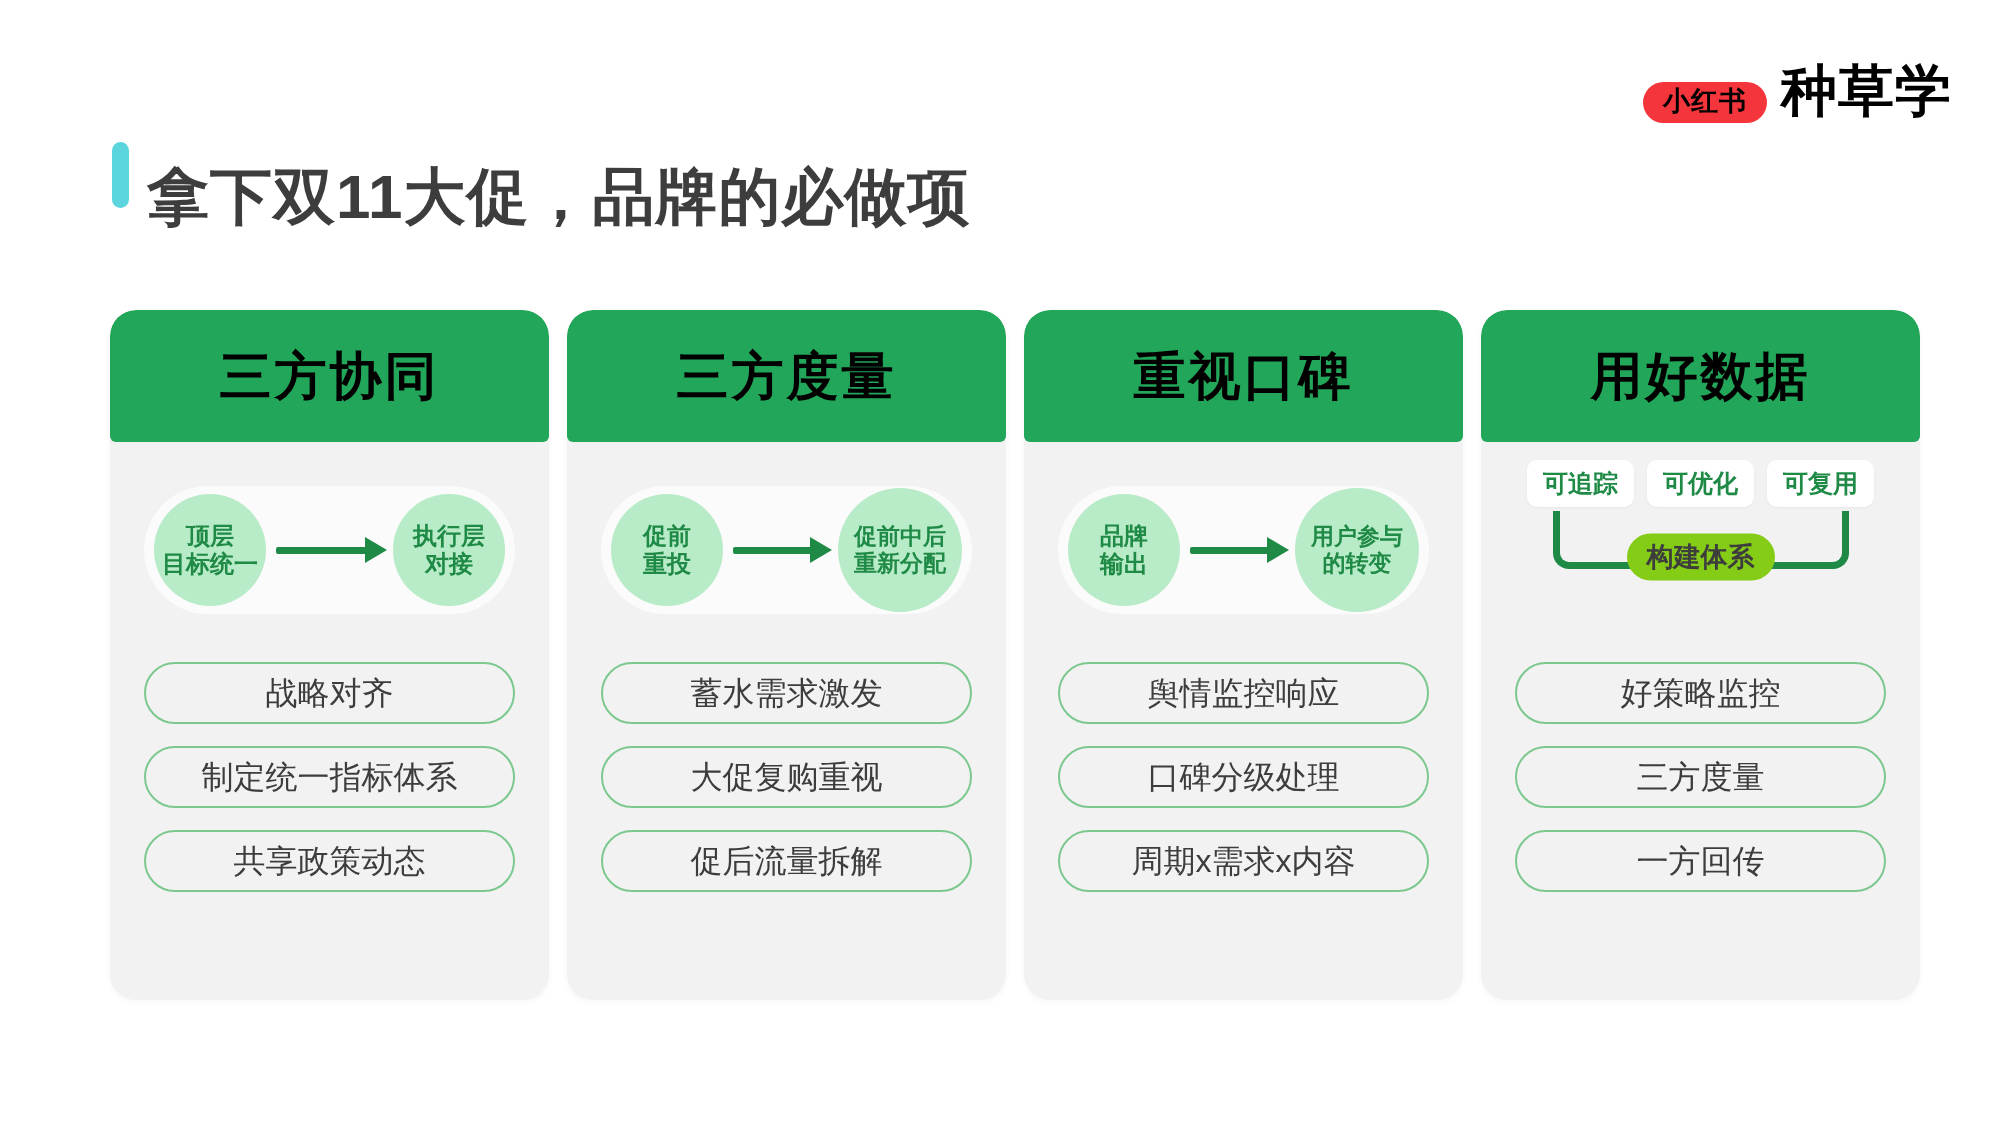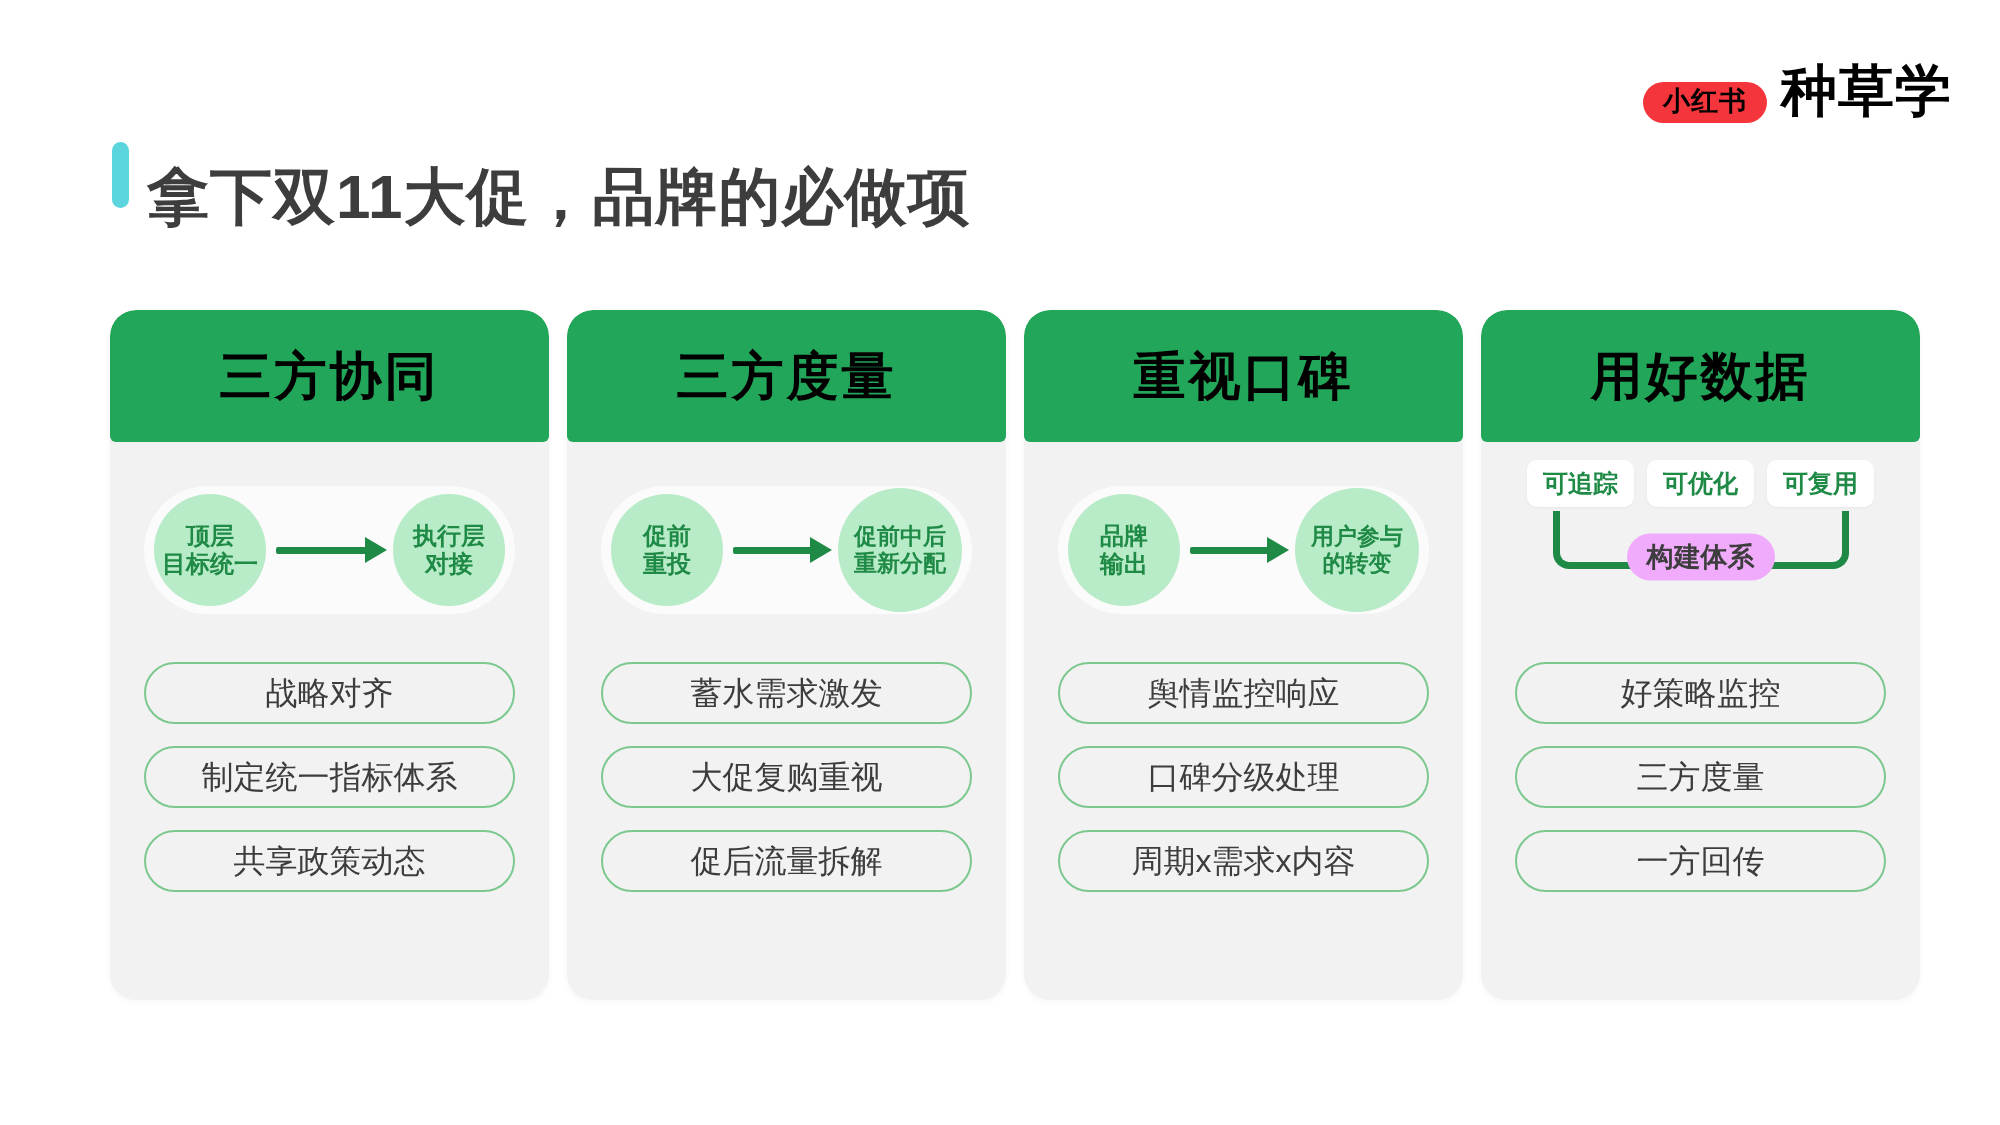--- a/index.html
+++ b/index.html
@@ -169,21 +169,21 @@
     position: absolute; left: 0; top: 0;
     width: 296px; height: 58px;
     border: 7px solid #1E8A46;
     border-top: none;
     border-radius: 0 0 16px 16px;
   }
   .bracket-label {
     position: absolute;
     left: 50%; top: 46px;
     transform: translate(-50%, -50%);
-    background: #f0abfc;
+    background: #84cc16;
     color: #3D3D3D;
     font-size: 27px; font-weight: 600;
     padding: 10px 20px;
     border-radius: 999px;
     line-height: 1;
     white-space: nowrap;
   }
 
   
   .pill-list {

